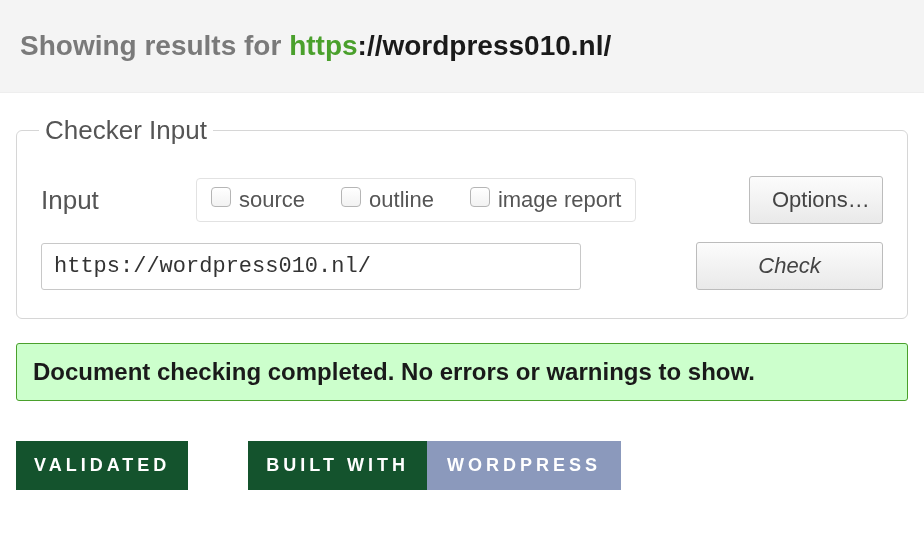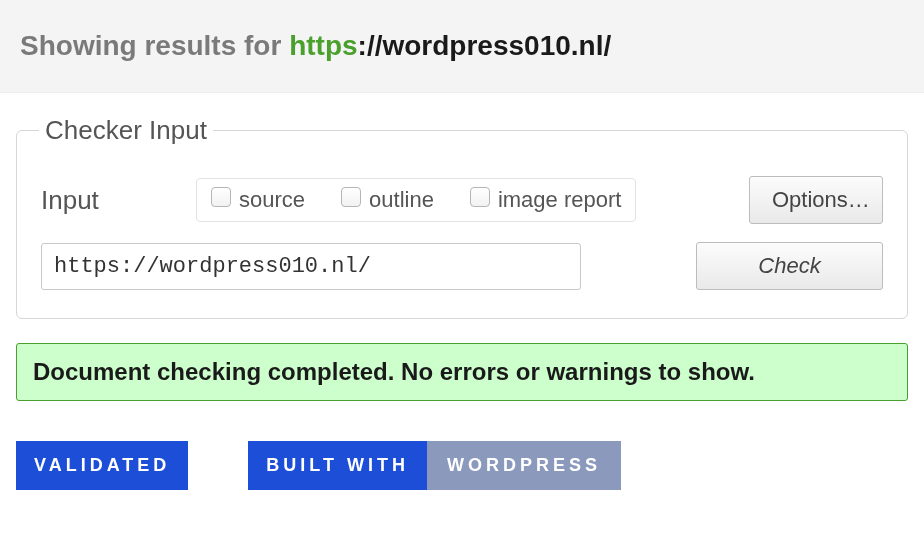--- a/index.html
+++ b/index.html
@@ -145,21 +145,21 @@
       margin: 40px 16px 0 16px;
     }
     .badge {
       display: flex;
       font-size: 18px;
       letter-spacing: 4px;
       color: #fff;
       font-weight: bold;
     }
     .badge .left {
-      background: #1d4ed8;
+      background: #14532d;
       padding: 14px 18px;
     }
     .badge .right {
       background: #8b99bc;
       padding: 14px 20px;
     }
   </style>
 </head>
 <body>
 

